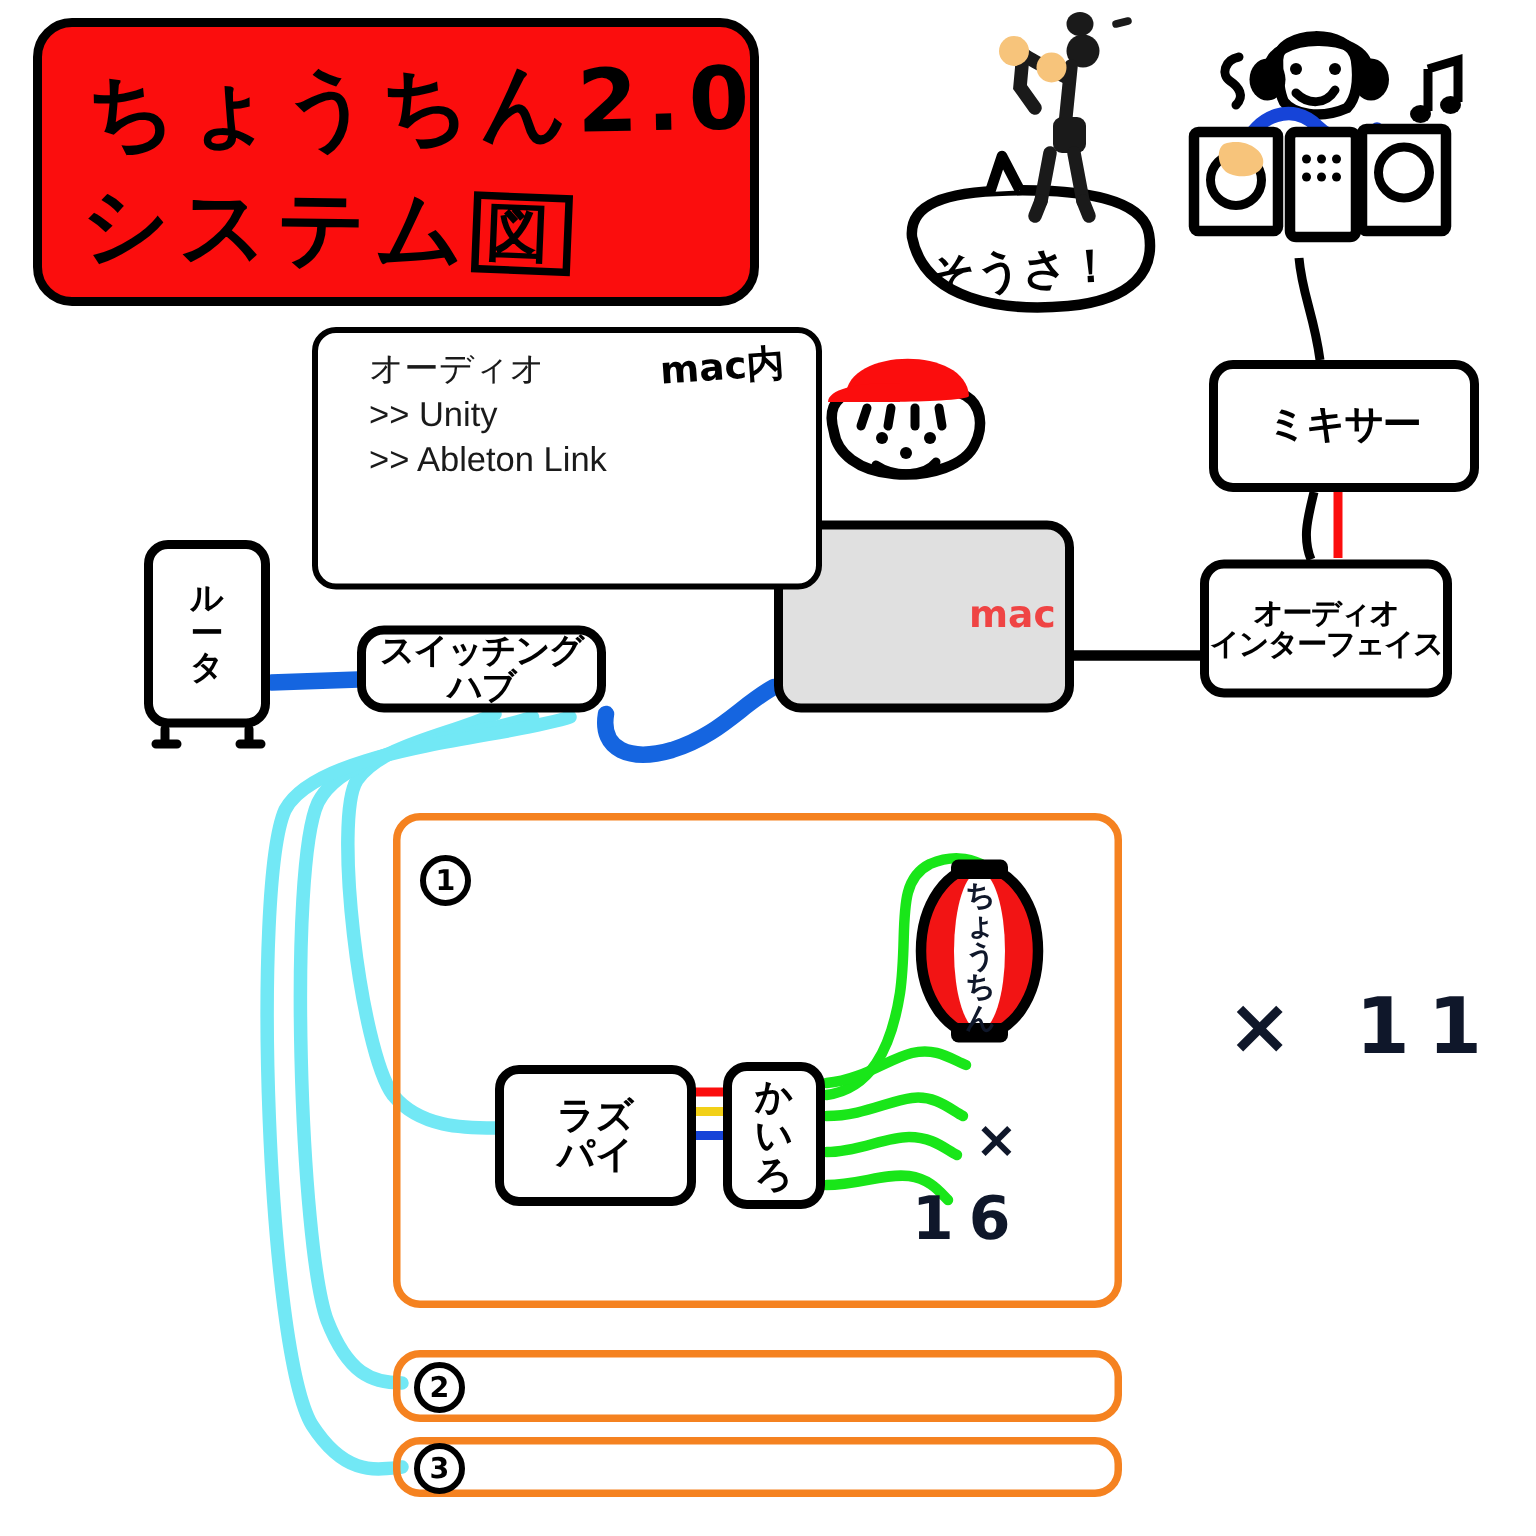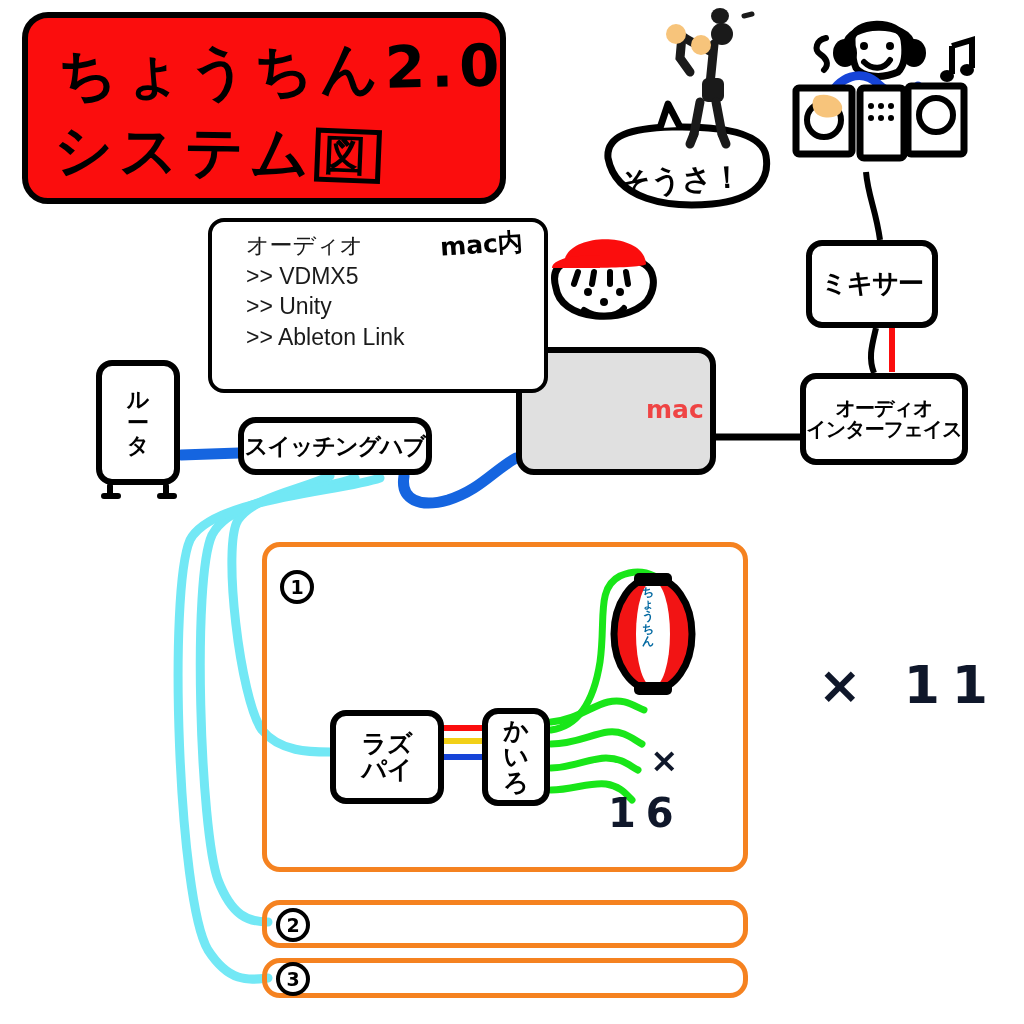--- a/index.html
+++ b/index.html
@@ -114,52 +114,52 @@
   #router-box {
     left: 96px; top: 360px;
     width: 84px; height: 125px;
     border-radius: 16px;
     font-size: 22px;
     z-index: 4;
   }
   #router-box .rl { display: block; }
   #switch-hub-box {
     left: 238px; top: 417px;
-    width: 194px; height: 58px;
+    width: 166px; height: 58px;
     border-radius: 18px;
     font-size: 23px;
     letter-spacing: -1px;
     z-index: 5;
   }
   #mac-box {
     left: 516px; top: 347px;
     width: 200px; height: 128px;
     background: #e0e0e0;
     border-radius: 18px;
     z-index: 5;
   }
   #mixer-box {
     left: 806px; top: 240px;
-    width: 132px; height: 88px;
+    width: 180px; height: 88px;
     border-radius: 16px;
     font-size: 26px;
     letter-spacing: -1px;
     z-index: 4;
   }
   #audio-if-box {
     left: 800px; top: 373px;
     width: 168px; height: 92px;
     border-radius: 16px;
     font-size: 20px;
     letter-spacing: -1px;
     z-index: 4;
   }
   #rpi-box {
     left: 330px; top: 710px;
-    width: 114px; height: 94px;
+    width: 134px; height: 94px;
     border-radius: 16px;
     font-size: 25px;
     z-index: 4;
   }
   #circuit-box {
     left: 482px; top: 708px;
     width: 68px; height: 98px;
     border-radius: 16px;
     font-size: 25px;
     z-index: 4;
@@ -221,24 +221,24 @@
     font-size: 25px;
     color: #ef4444;
     z-index: 7;
   }
   .lantern-text {
     position: absolute;
     left: 642px; top: 586px;
     width: 22px;
     font-family: "DejaVu Sans", sans-serif;
     font-weight: bold;
-    font-size: 12px;
-    color: #0369a1;
+    font-size: 20px;
+    color: #0f172a;
     line-height: 1.02;
-    text-align: left;
+    text-align: right;
     z-index: 6;
   }
 </style>
 </head>
 <body>
 
 <div id="stage">
 
   <svg id="svg-layer" viewBox="0 0 1024 1024">
 
@@ -376,21 +376,20 @@
 
   </svg>
 
   <div id="title-banner">
     <div id="title-line-1" class="hand">ちょうちん2.0</div>
     <div id="title-line-2" class="hand"><span>システム</span><span class="boxed">図</span></div>
   </div>
 
   <div id="audio-callout">
     <div class="ac-line">オーディオ</div>
-    <div class="ac-line">&gt;&gt; VDMX5</div>
     <div class="ac-line">&gt;&gt; Unity</div>
     <div class="ac-line">&gt;&gt; Ableton Link</div>
   </div>
   <div id="mac-inside-label">mac内</div>
 
   <div class="hbox" id="router-box">
     <span class="rl">ル</span>
     <span class="rl">ー</span>
     <span class="rl">タ</span>
   </div>

